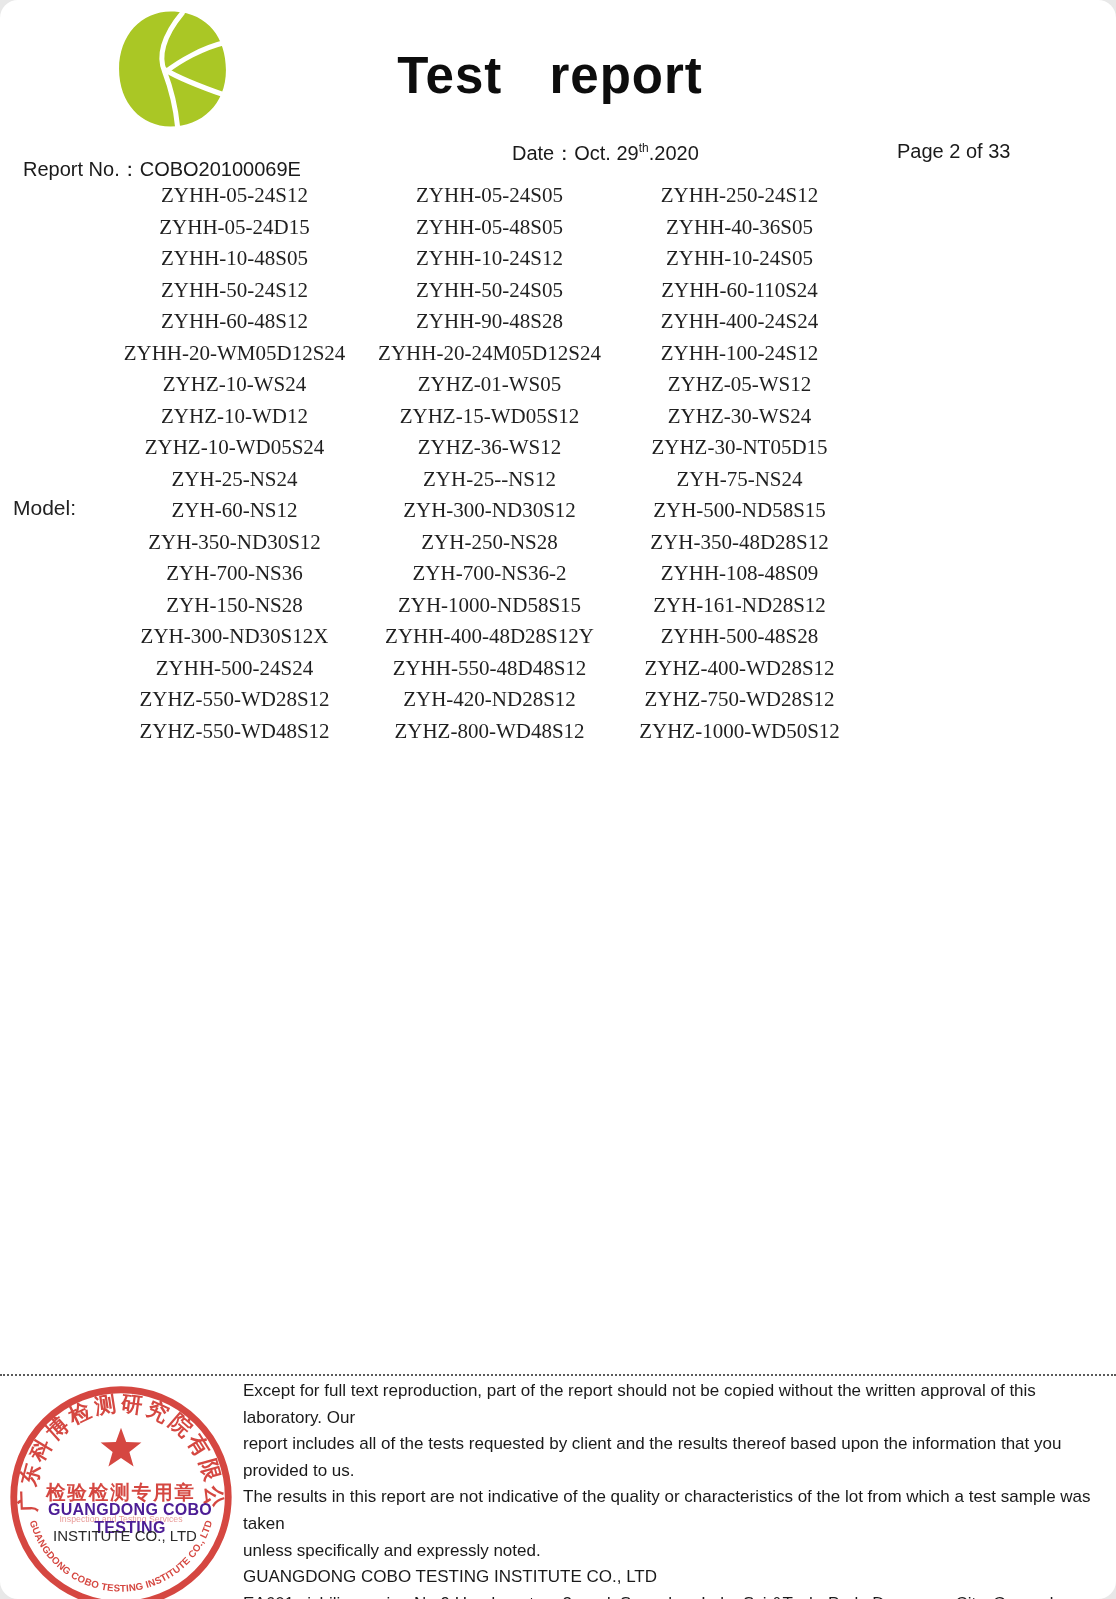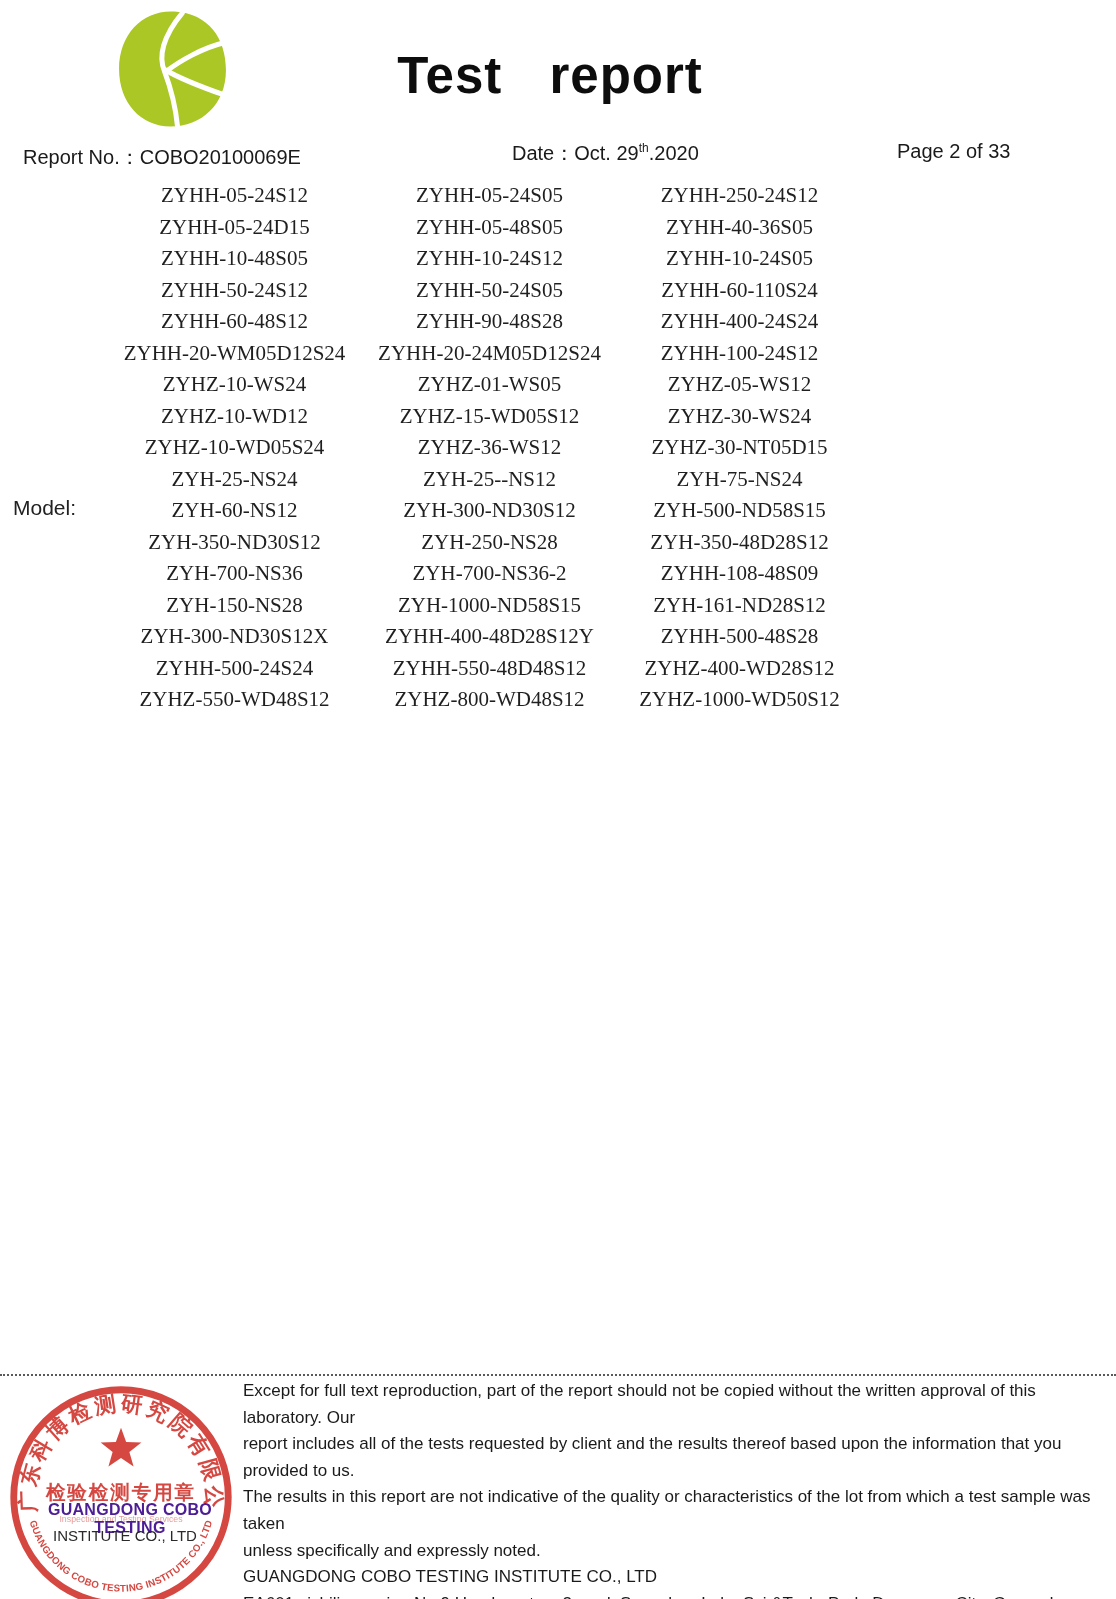--- a/index.html
+++ b/index.html
@@ -1,28 +1,28 @@
 <!DOCTYPE html>
 <html><head>
 <meta charset="utf-8">
 <style>
   html,body { margin:0; padding:0; background:#e8e8e8; }
   .page {
     position:relative; width:1116px; height:1599px; margin:0 auto;
     background:#ffffff; overflow:hidden;
-    font-family:"Liberation Sans", sans-serif; color:#1c1c1c;
+    font-family:"Liberation Sans", sans-serif; color:#1c1c1c;border-radius:18px;
   }
   
   .logo { position:absolute; left:112px; top:8px; width:121px; height:122px; }
   .title {
     position:absolute; left:0; top:46px; width:1100px; text-align:center;
     font-size:51px; font-weight:bold; letter-spacing:1px; word-spacing:32px; color:#0d0d0d;
   }
   .meta { position:absolute; top:140px; left:0; width:1116px; height:28px; font-size:20px; color:#1a1a1a; }
-  .meta-report { position:absolute; left:23px; top:4px; }
+  .meta-report { position:absolute; left:23px; top:16px; }
   .meta-date   { position:absolute; left:512px; top:0; }
   .meta-page   { position:absolute; left:897px; top:0; }
   .meta sup { font-size:12px; }
   
   .model-label { position:absolute; left:13px; top:496px; font-size:21px; color:#222; }
   .model-table {
     position:absolute; left:112px; top:180px; width:745px;
     font-family:"Liberation Serif", serif; font-size:21px; color:#1f1f1f;
   }
   .mrow { display:grid; grid-template-columns:245px 265px 235px; height:31.5px; align-items:center; }
@@ -144,20 +144,25 @@
       </div>
       <div class="mrow">
         <div class="mcell">ZYH-300-ND30S12X</div>
         <div class="mcell">ZYHH-400-48D28S12Y</div>
         <div class="mcell">ZYHH-500-48S28</div>
       </div>
       <div class="mrow">
         <div class="mcell">ZYHH-500-24S24</div>
         <div class="mcell">ZYHH-550-48D48S12</div>
         <div class="mcell">ZYHZ-400-WD28S12</div>
+      </div>
+      <div class="mrow">
+        <div class="mcell">ZYHZ-550-WD28S12</div>
+        <div class="mcell">ZYH-420-ND28S12</div>
+        <div class="mcell">ZYHZ-750-WD28S12</div>
       </div>
       <div class="mrow">
         <div class="mcell">ZYHZ-550-WD48S12</div>
         <div class="mcell">ZYHZ-800-WD48S12</div>
         <div class="mcell">ZYHZ-1000-WD50S12</div>
       </div>
     </div>
 
   <div class="sep"></div>
 

